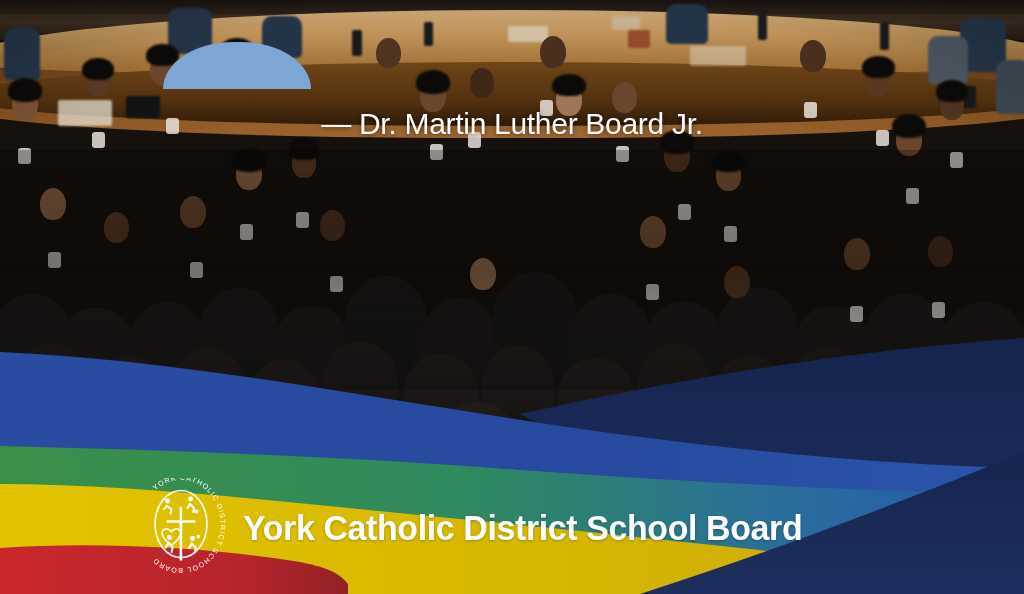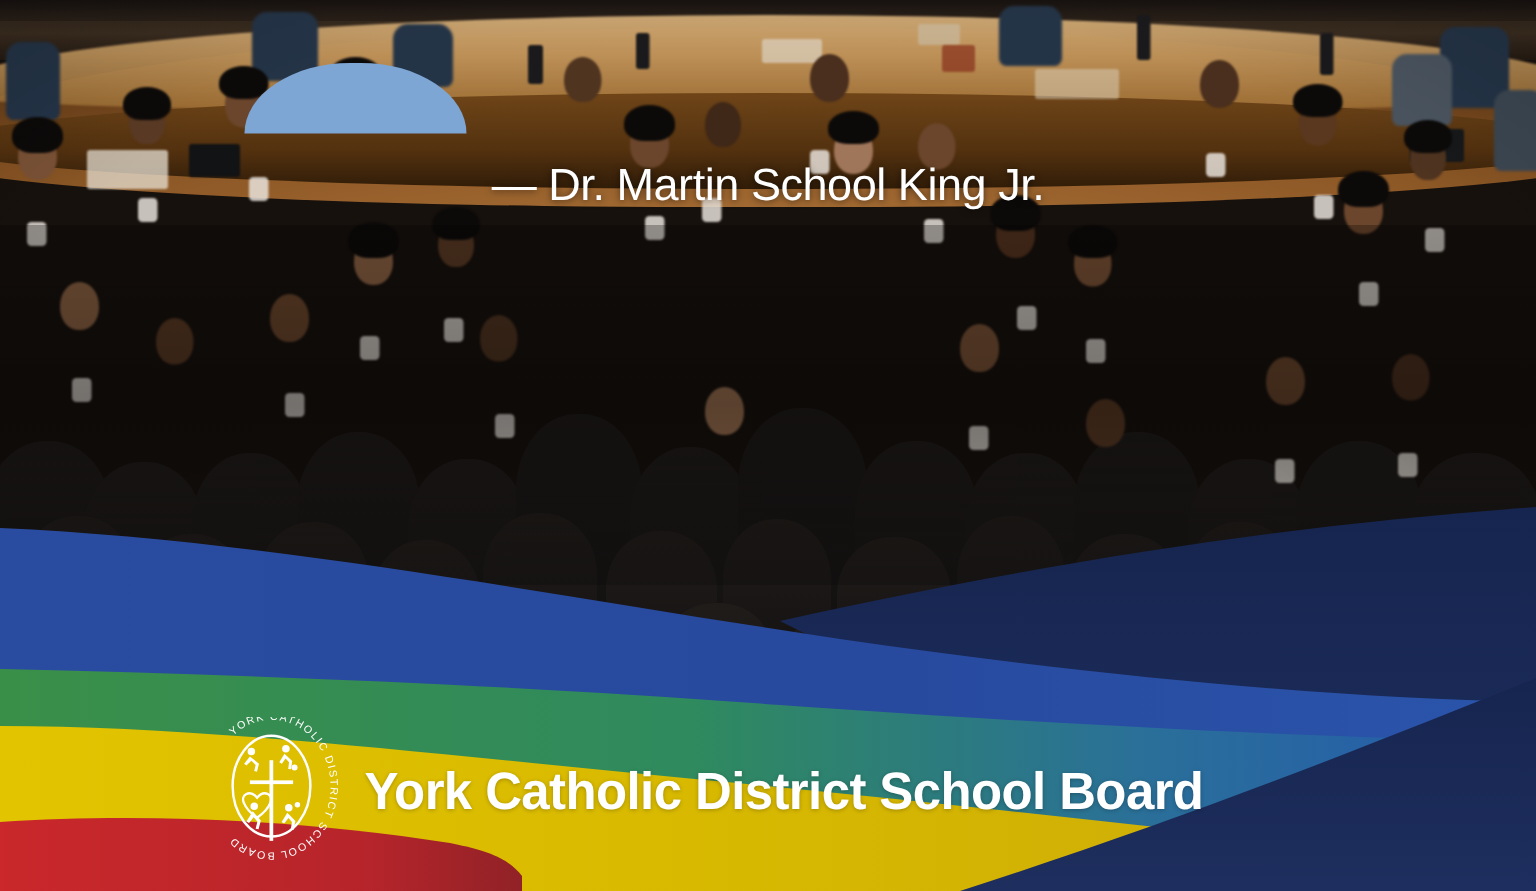--- a/index.html
+++ b/index.html
@@ -298,21 +298,21 @@
     </div>
 
     <div class="floor"></div>
     <div class="darkenmid"></div>
     <div class="vig"></div>
   </div>
 
   <div class="semicircle"></div>
 
   <div class="quote-wrap">
-    <div class="quote-attr">— Dr. Martin School King Jr.</div>
+    <div class="quote-attr">— Dr. Martin Luther Board Jr.</div>
   </div>
 
 
   <div class="waves">
     <svg viewBox="0 0 1024 260" preserveAspectRatio="none" aria-hidden="true">
       <defs>
         <linearGradient id="gBlue" x1="0" y1="0" x2="1" y2="0">
           <stop offset="0%" stop-color="#2a4ca0"></stop>
           <stop offset="55%" stop-color="#27499e"></stop>
           <stop offset="100%" stop-color="#2a55ab"></stop>

